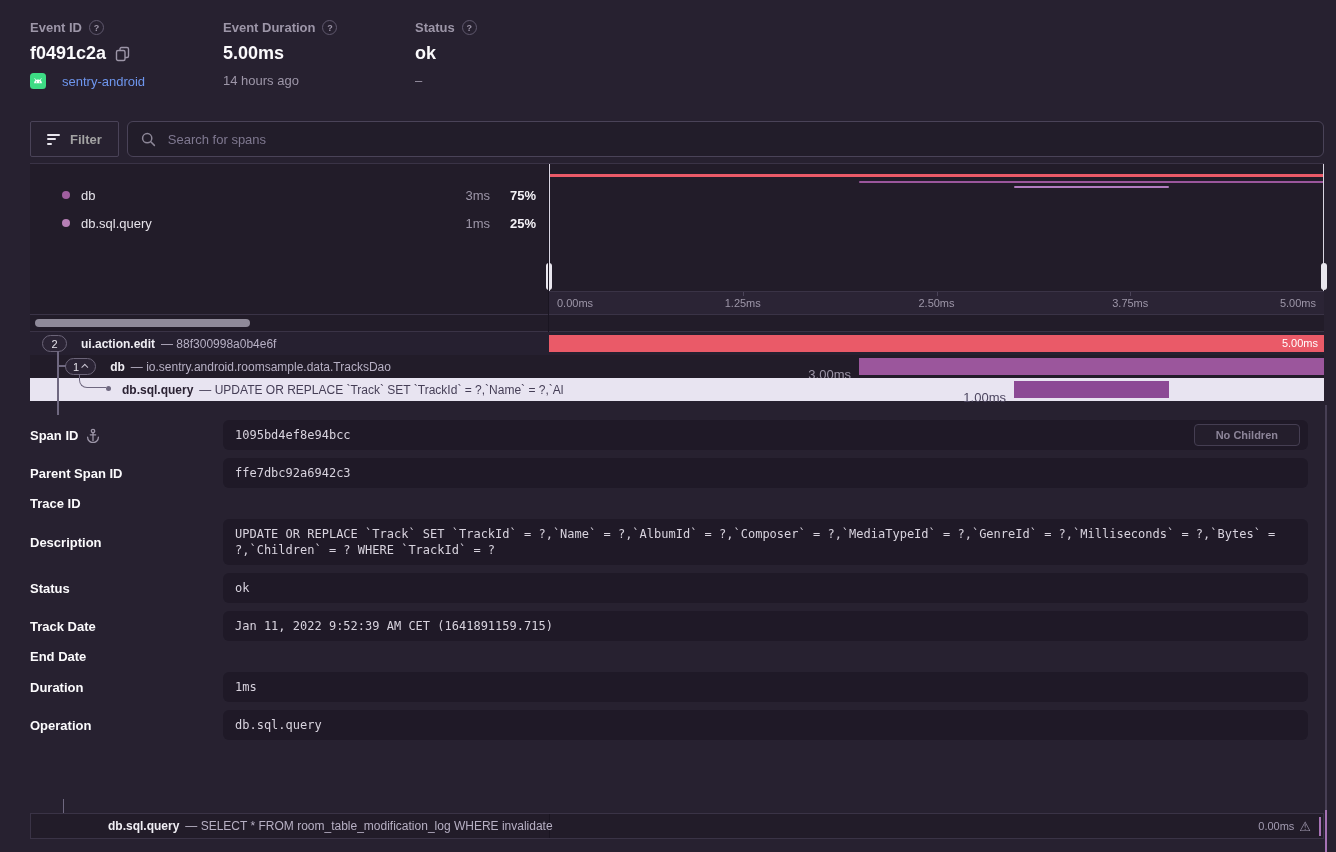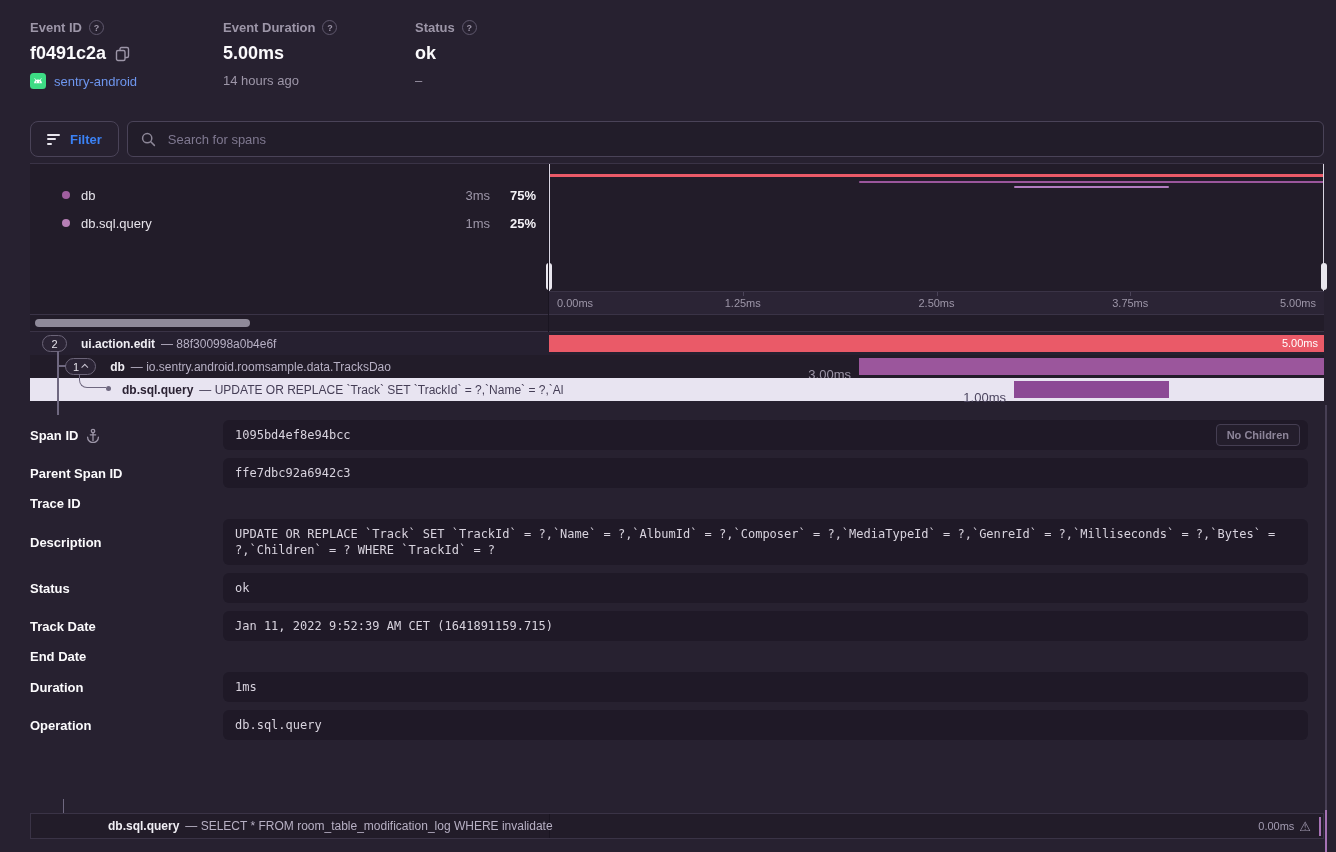--- a/index.html
+++ b/index.html
@@ -11,29 +11,29 @@
   }
   .app { position:absolute; inset:0; }
 
   
   .header { position:absolute; left:30px; top:20px; display:flex; }
   .hcol1 { width:193px; } .hcol2 { width:192px; }
   .hlabel { display:flex; align-items:flex-end; gap:7px; font-size:13px; font-weight:bold; color:#9d96a8; }
   .help-icon { width:15px; height:15px; border:1.5px solid #5f586d; border-radius:50%;
     display:flex; align-items:center; justify-content:center; font-size:9px; color:#9d96a8; cursor:pointer; }
   .hvalue { margin-top:8px; font-size:18px; font-weight:600; color:#fbfafc; display:flex; align-items:center; gap:9px; }
-  .hsub { margin-top:9px; font-size:13px; color:#9d96a8; display:flex; align-items:center; gap:8px; }
+  .hsub { margin-top:9px; font-size:13px; color:#9d96a8; display:flex; align-items:center; gap:16px; }
   .project-link { color:#6e96ee; text-decoration:none; cursor:pointer; }
   .copy-icon { display:inline-flex; cursor:pointer; }
 
   
   .toolbar { position:absolute; left:30px; top:121px; width:1294px; height:36px; display:flex; gap:8px; }
   .filter-btn { height:36px; padding:0 16px; display:flex; align-items:center; gap:10px;
-    background:transparent; border:1px solid #4a4358; border-radius:8px; cursor:pointer;
-    font-size:13px; font-weight:bold; color:#3b82f6; font-family:inherit; }
+    background:transparent; border:1px solid #4a4358; border-radius:2px; cursor:pointer;
+    font-size:13px; font-weight:bold; color:#a3a3a3; font-family:inherit; }
   .filter-icon { display:flex; flex-direction:column; gap:2.5px; align-items:flex-start; }
   .filter-icon i { display:block; height:2px; border-radius:1px; background:#e9e6ee; }
   .filter-icon i:nth-child(1){width:13px} .filter-icon i:nth-child(2){width:9px} .filter-icon i:nth-child(3){width:5px}
   .search { flex:1; height:36px; border:1px solid #4a4358; border-radius:6px; background:rgba(0,0,0,.12);
     display:flex; align-items:center; gap:10px; padding:0 13px; }
   .search input { flex:1; background:transparent; border:none; outline:none; color:#e6e3ea; font-size:13px; font-family:inherit; }
   .search input::placeholder { color:#7f7890; }
 
   
   .spans-panel { position:absolute; left:30px; top:163px; width:1294px; height:237px; border-top:1px solid #3a3346; }
@@ -96,21 +96,21 @@
 
   
   .details { position:absolute; left:30px; top:420px; width:1278px; }
   .drow { display:flex; align-items:center; margin-bottom:8px; }
   .dlabel { width:193px; display:flex; align-items:center; gap:8px; font-size:13px; font-weight:bold; color:#fbfafc; flex:none; }
   .dvalue { flex:1; min-height:30px; background:#1f1927; border-radius:6px; padding:0 12px;
     display:flex; align-items:center; position:relative;
     font-family:"DejaVu Sans Mono", monospace; font-size:12px; color:#d8d3de; }
   .dvalue.multiline { display:block; padding:7px 12px; line-height:16px; min-height:46px; }
   .chip { position:absolute; right:8px; top:50%; transform:translateY(-50%);
-    border:1px solid #453e52; border-radius:4px; padding:4px 10px; background:#241e2c;
+    border:1px solid #453e52; border-radius:4px; padding:4px 21px; background:#241e2c;
     font-family:"Liberation Sans", sans-serif; font-size:11px; font-weight:bold; color:#8d8599; }
   .btn-viewtrace { position:absolute; right:8px; top:50%; transform:translateY(-50%);
     border:1px solid #8b8496; border-radius:4px; padding:4px 11px; background:#2b2435; cursor:pointer;
     font-family:"Liberation Sans", sans-serif; font-size:11.5px; font-weight:bold; color:#fff; }
 
   
   .bottomrow { position:absolute; left:30px; top:813px; width:1294px; height:26px;
     background:#221c29; border:1px solid #3a3346; cursor:pointer; }
   .bottomrow .vline { position:absolute; left:518px; top:0; height:100%; width:1px; background:#1a1521; }
   .bottomrow-text { position:absolute; left:77px; top:0; height:100%; display:flex; align-items:center;

